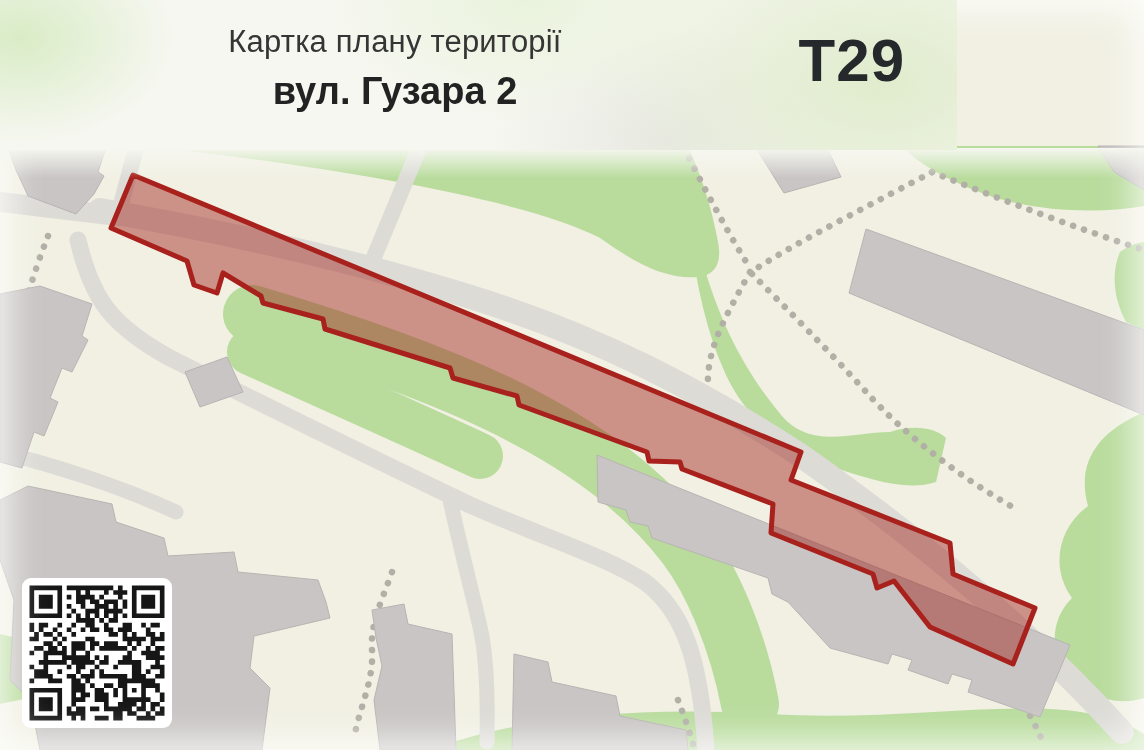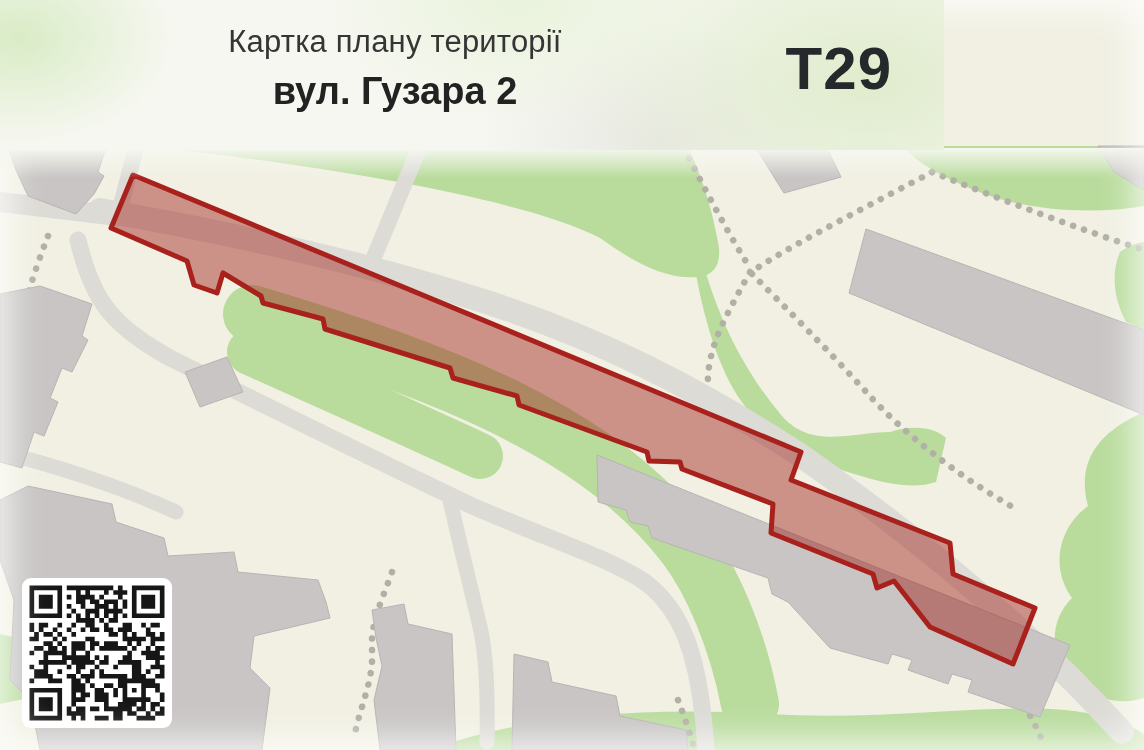--- a/index.html
+++ b/index.html
@@ -7,27 +7,27 @@
        font-family:"Liberation Sans", sans-serif;position:relative;}
   #stage{position:absolute;inset:0;width:1144px;height:750px;}
   svg{display:block;}
   
   .header{position:absolute;left:0;top:0;width:944px;height:150px;z-index:5;
     background:
       radial-gradient(220px 150px at 2% 25%, #d9ecc6 0%, rgba(217,236,198,0) 70%),
       radial-gradient(260px 160px at 55% 0%, #e9f3dc 0%, rgba(233,243,220,0) 75%),
       radial-gradient(420px 260px at 92% 55%, #e0eccd 0%, rgba(224,236,205,0) 72%),
       radial-gradient(260px 170px at 70% 95%, #e9e8e4 0%, rgba(233,232,228,0) 70%),
-      #f6f7f0;}
+      #f6f7f0; padding-left: 13px;}
   .header-fade{position:absolute;left:0;top:148px;width:1144px;height:30px;z-index:4;
     background:linear-gradient(#f6f7f0, rgba(246,247,240,0));pointer-events:none;}
   .titles{position:absolute;left:0;top:24px;width:790px;text-align:center;}
   .map-title{font-size:31px;font-weight:500;color:#353535;letter-spacing:.2px;}
   .map-subtitle{margin-top:10px;font-size:38px;font-weight:700;color:#222;}
-  .badge{position:absolute;top:34px;right:52px;font-size:60px;font-weight:700;
+  .badge{position:absolute;top:26px;right:52px;font-size:60px;font-weight:700;
     color:#26292b;letter-spacing:1px;}
   
   .vignette{position:absolute;inset:0;z-index:3;pointer-events:none;
     box-shadow:inset 0 0 34px 10px rgba(255,255,255,.78);}
 </style>
 </head>
 <body>
 
 <div id="stage">
 

